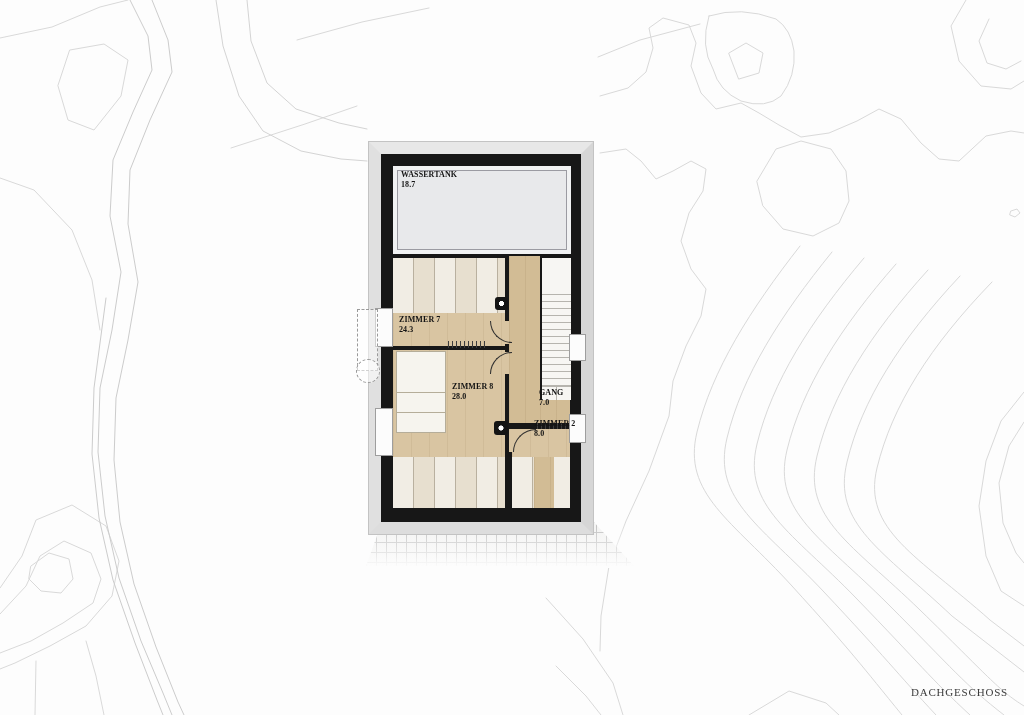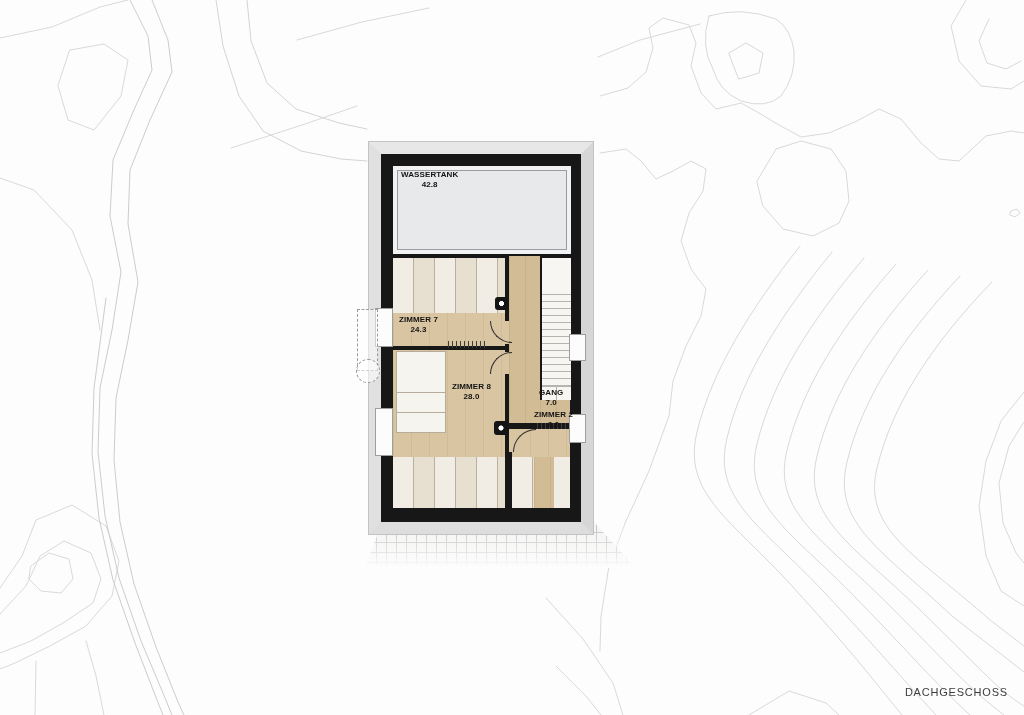--- a/index.html
+++ b/index.html
@@ -1,17 +1,17 @@
 <!DOCTYPE html>
 <html><head>
 <meta charset="utf-8">
 <style>
   html,body{margin:0;padding:0;background:#fff;}
   #canvas{position:relative;width:1024px;height:715px;background:#fdfdfd;overflow:hidden;
-          font-family:Liberation Sans, sans-serif;text-align:center;}
+          font-family:Liberation Serif, serif;}
   .abs{position:absolute;}
   
   #contours{position:absolute;left:0;top:0;z-index:0;}
   
   #apron{left:366px;top:522px;width:268px;height:44px;z-index:1;
     background:
       repeating-linear-gradient(90deg, #bfbfbf 0 1px, transparent 1px 10px),
       repeating-linear-gradient(180deg, #bfbfbf 0 1px, transparent 1px 10px),
       #f3f3f2;
     clip-path:polygon(6% 0, 85% 0, 100% 100%, 0 100%);}
@@ -84,21 +84,21 @@
     box-sizing:border-box;z-index:7;background:rgba(255,255,255,.5);}
   #chimney-circle{left:356px;top:359px;width:24px;height:24px;border:1px dashed #9a9a9a;
     border-radius:50%;box-sizing:border-box;z-index:7;background:rgba(255,255,255,.55);}
   
   .room-label{z-index:8;font-size:8px;font-weight:700;line-height:1.25;color:#141414;
     letter-spacing:.1px;white-space:nowrap;}
   #label-wassertank{left:401px;top:170px;}
   #label-zimmer4{left:399px;top:315px;}
   #label-zimmer8{left:452px;top:382px;}
   #label-gang{left:539px;top:388px;}
-  #label-zimmer2{left:534px;top:410px;}
+  #label-zimmer2{left:534px;top:419px;}
   #plan-title{right:16px;top:686px;z-index:8;font-size:11px;color:#3c3c3c;letter-spacing:.8px;}
 </style>
 </head>
 <body>
 
 <div id="canvas">
 
   <svg id="contours" width="1024" height="715" viewBox="0 0 1024 715" fill="none" stroke-linejoin="round" stroke-linecap="round">
     <g stroke="#d9d9d9" stroke-width="1">
       <path d="M0,38 L52,27 L100,7 L128,0"></path>
@@ -188,21 +188,21 @@
   <div class="abs window" id="win-l1"></div>
   <div class="abs window" id="win-l2"></div>
   <div class="abs window" id="win-r1"></div>
   <div class="abs window" id="win-r2"></div>
 
   <div class="abs" id="chimney-rect"></div>
   <div class="abs" id="chimney-circle"></div>
 
   <div class="abs room-label" id="label-wassertank">
     <div>WASSERTANK</div>
-    <div>42.8</div>
+    <div>18.7</div>
   </div>
   <div class="abs room-label" id="label-zimmer4">
     <div>ZIMMER 7</div>
     <div>24.3</div>
   </div>
   <div class="abs room-label" id="label-zimmer8">
     <div>ZIMMER 8</div>
     <div>28.0</div>
   </div>
   <div class="abs room-label" id="label-gang">

